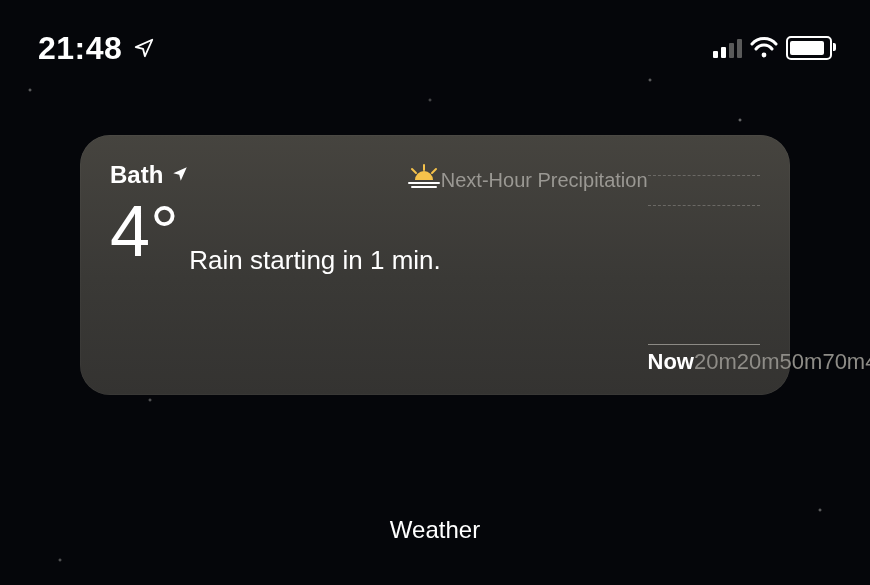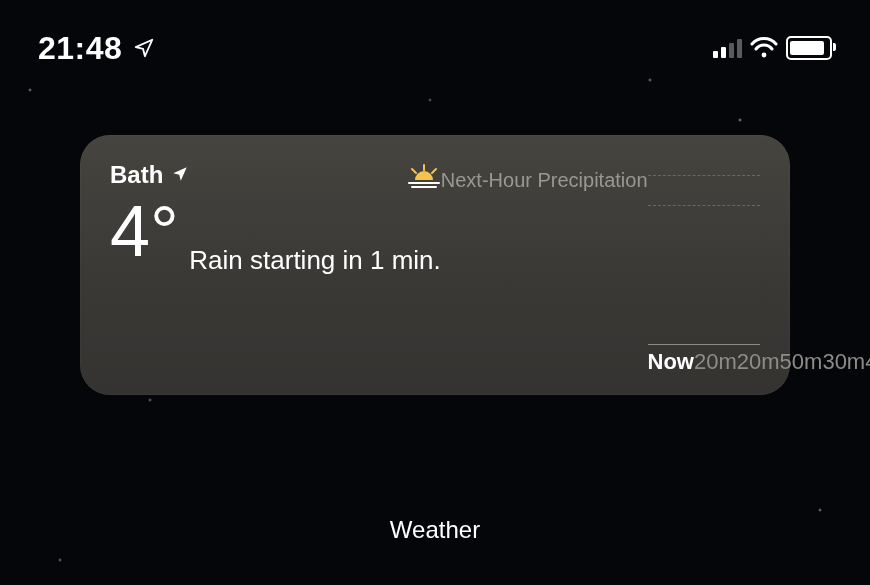--- a/index.html
+++ b/index.html
@@ -181,19 +181,19 @@
         <span style="height: 19.2px;"></span>
         <span style="height: 19.2px;"></span>
         <span style="height: 19.2px;"></span>
         <span style="height: 19.2px;"></span>
       </div>
     <div class="xaxis" id="xaxis">
         <div class="tick now">Now</div>
         <div class="tick">20m</div>
         <div class="tick">20m</div>
         <div class="tick">50m</div>
-        <div class="tick">30m</div>
+        <div class="tick">70m</div>
         <div class="tick">40m</div>
       </div>
   </div>
 </div>
 
 <div class="app-label">Weather</div>
 
 </body></html>

